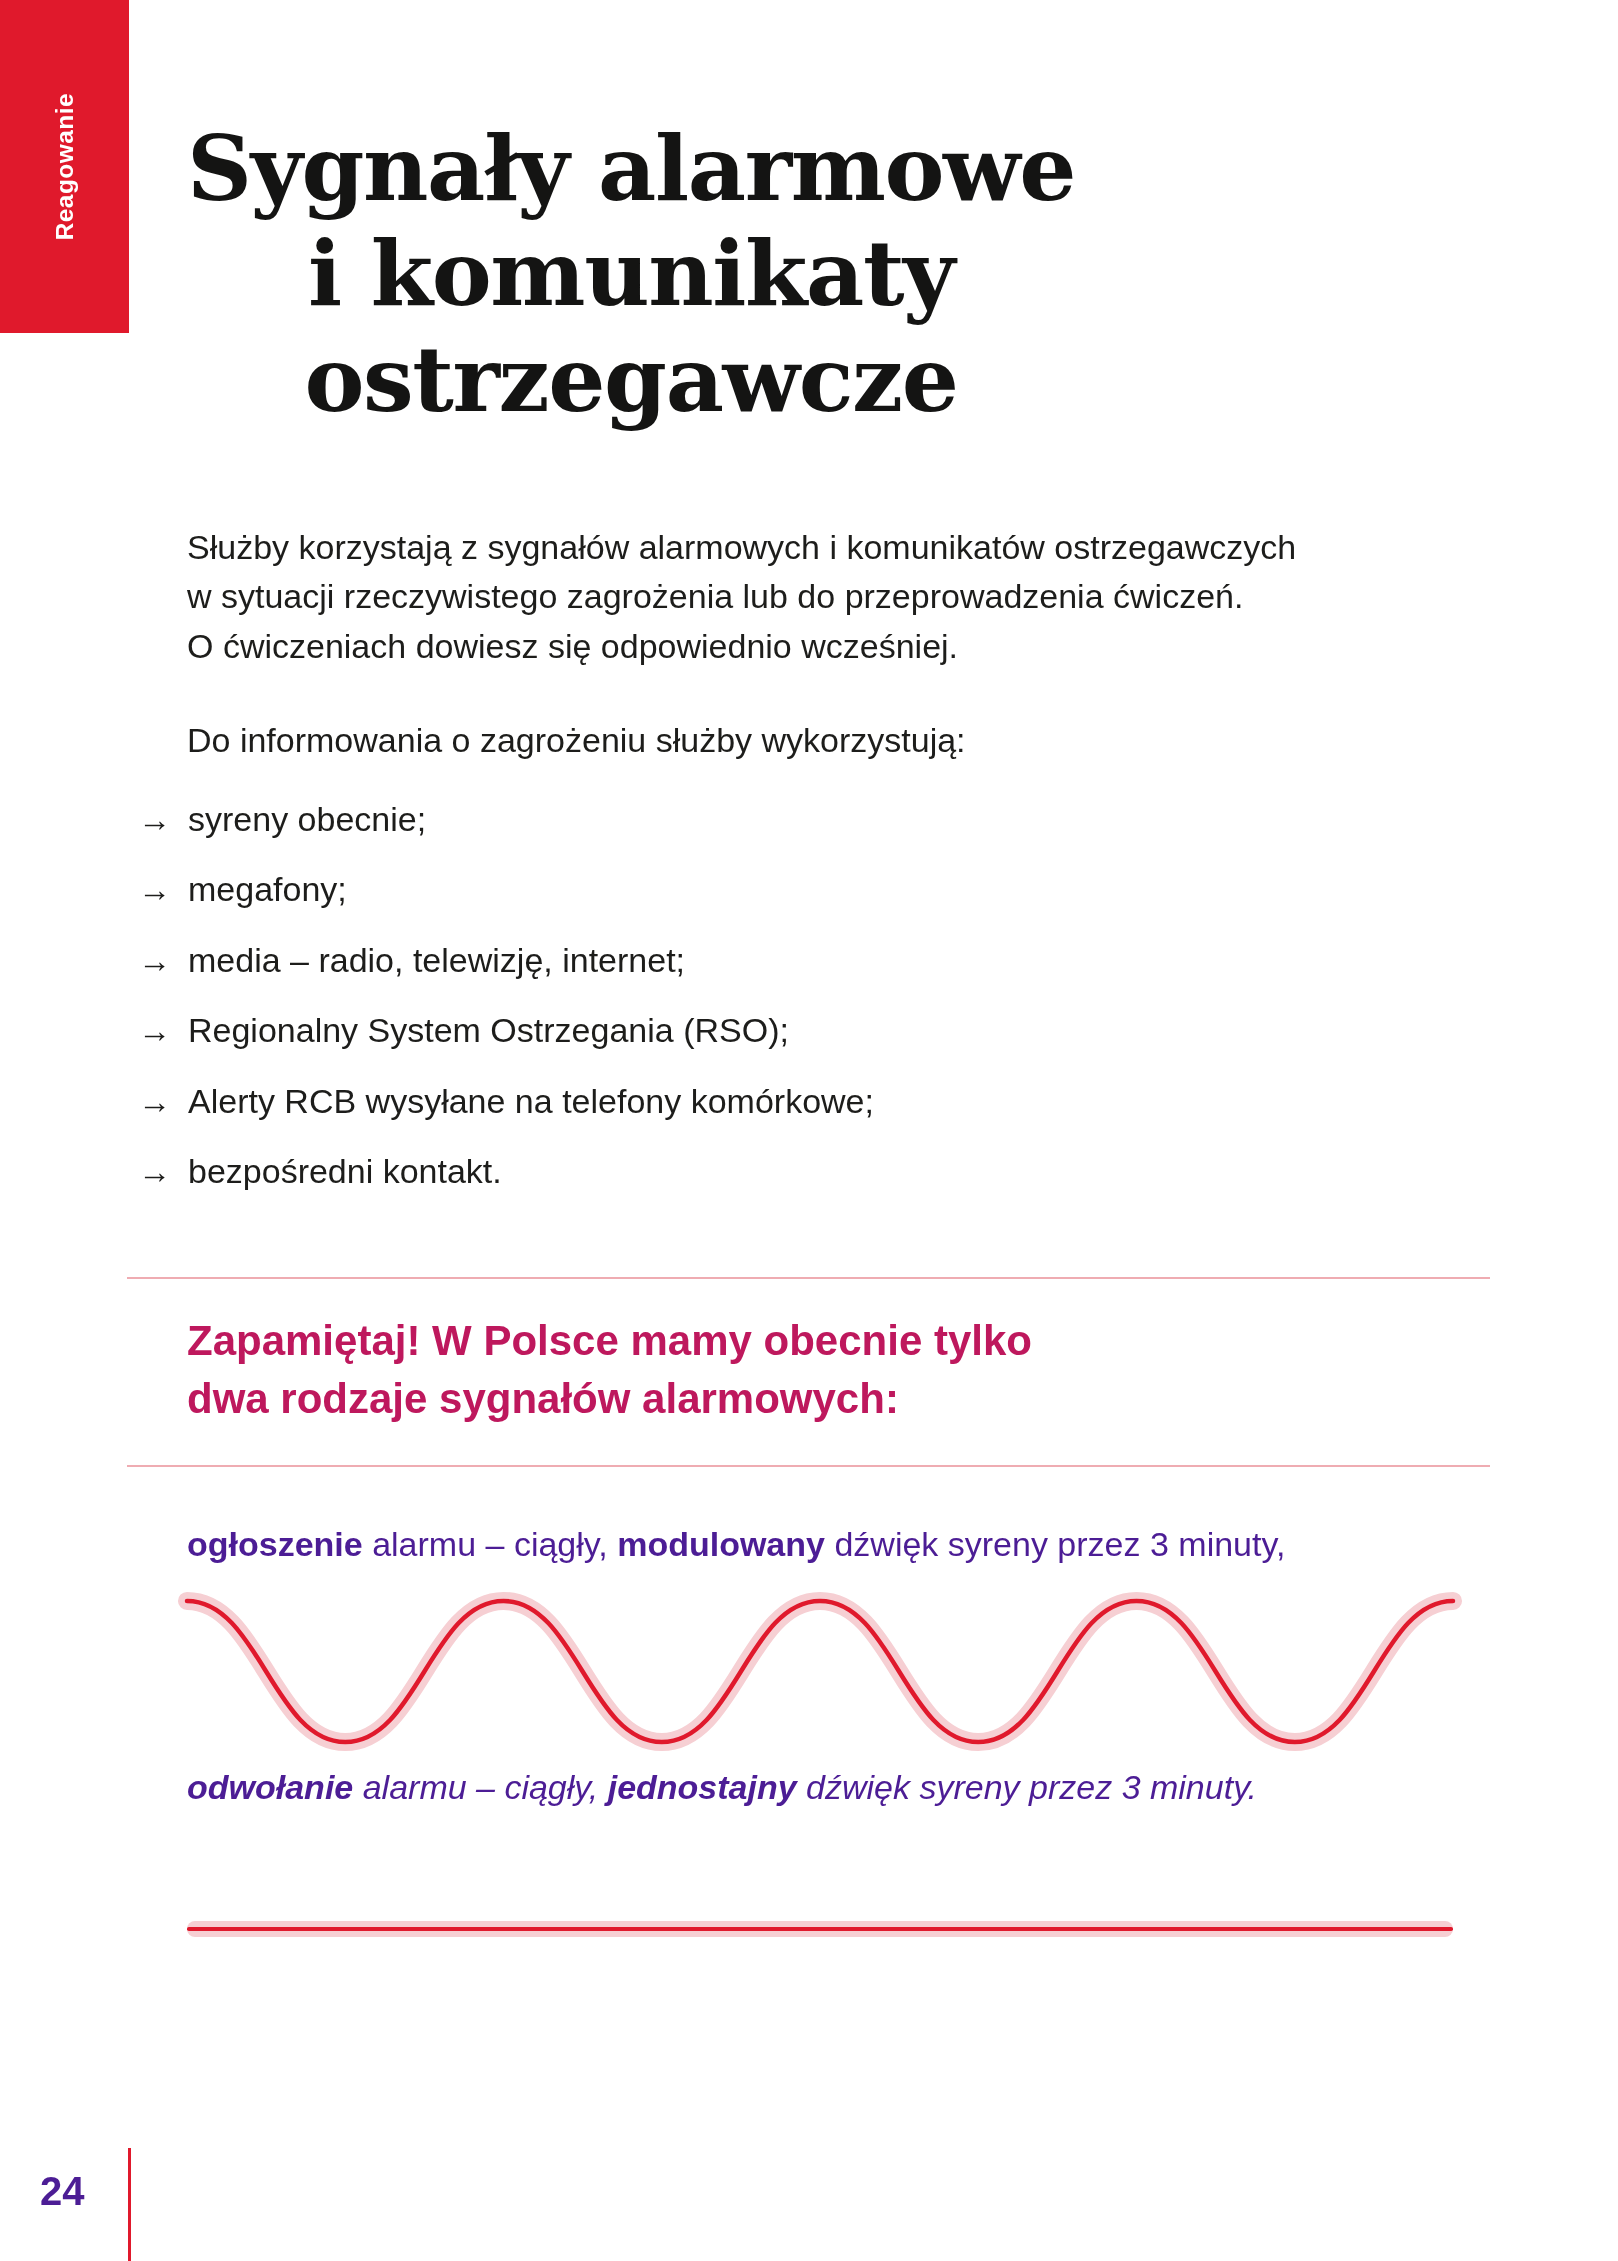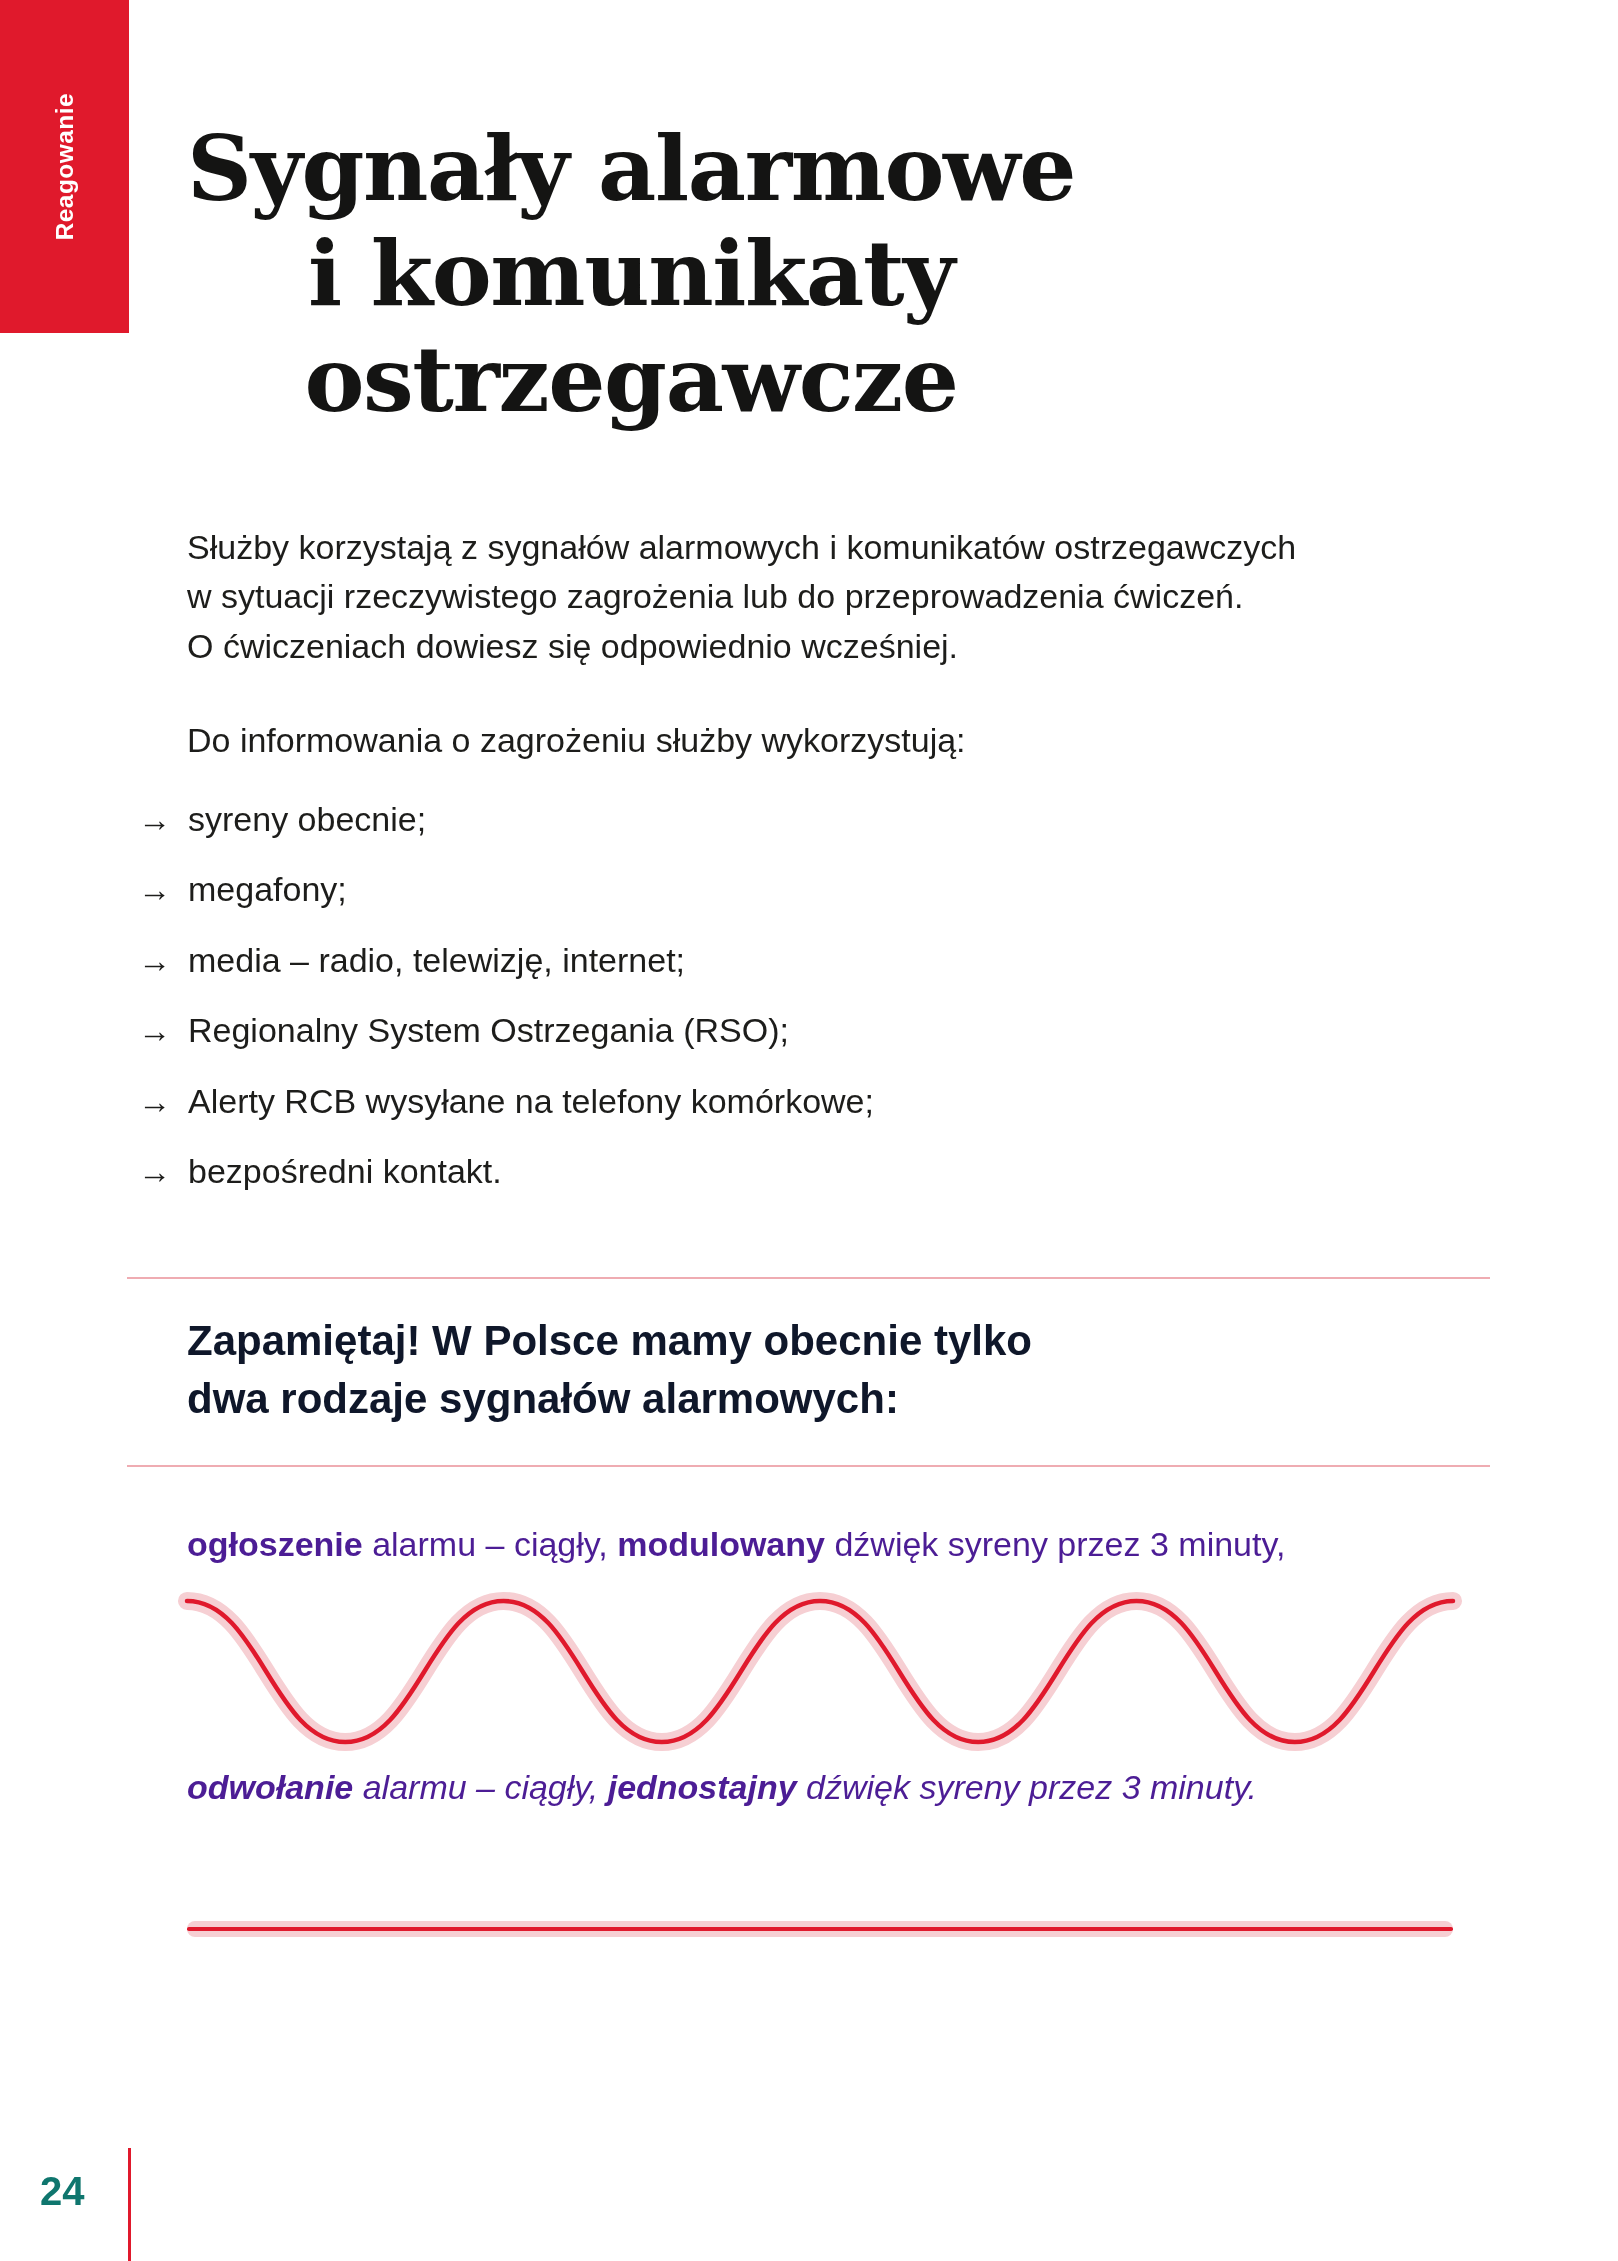--- a/index.html
+++ b/index.html
@@ -104,21 +104,21 @@
 
   
   .callout {
     position: absolute;
     left: 187px;
     top: 1312px;
     margin: 0;
     font-size: 42px;
     font-weight: 700;
     line-height: 1.38;
-    color: #0f172a;
+    color: #be185d;
     white-space: pre-line;
   }
 
   
   .signal-label {
     position: absolute;
     left: 187px;
     margin: 0;
     font-size: 34px;
     line-height: 1.4;
@@ -160,21 +160,21 @@
     border-radius: 1.8px;
   }
 
   
   .page-number {
     position: absolute;
     left: 40px;
     top: 2169px;
     font-size: 40px;
     font-weight: 700;
-    color: #0f766e;
+    color: #4c1d95;
   }
   .footer-rule {
     position: absolute;
     left: 128px;
     top: 2148px;
     width: 2.7px;
     height: 113px;
     background: #e0192c;
   }
 </style>

